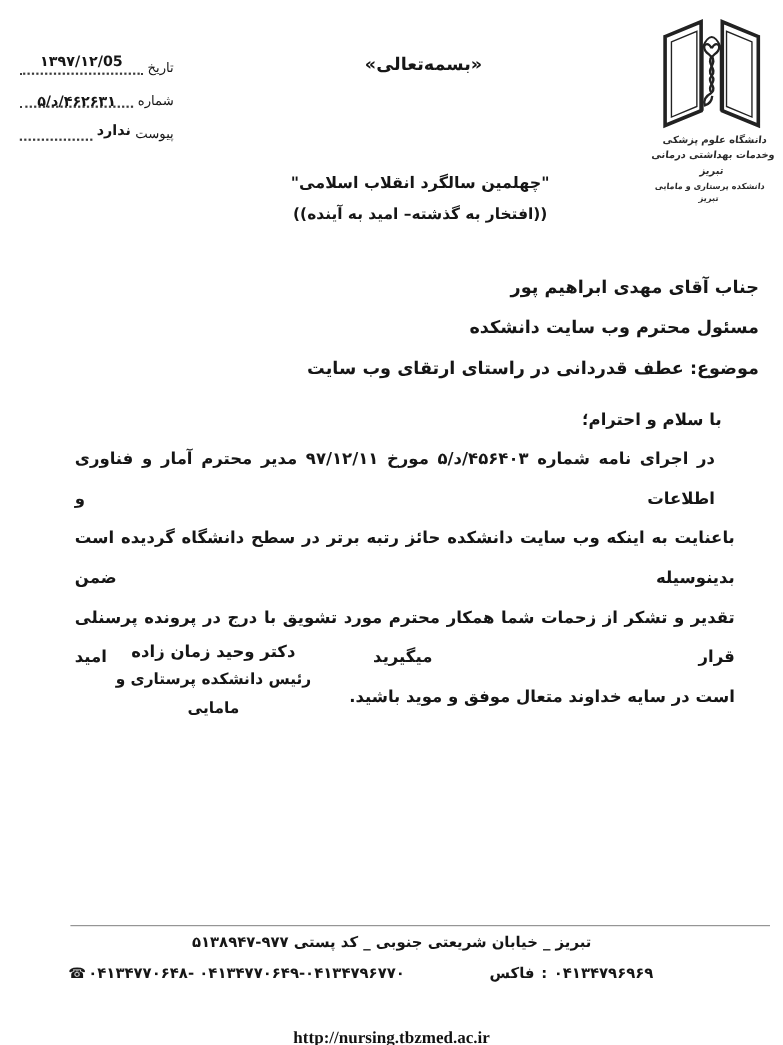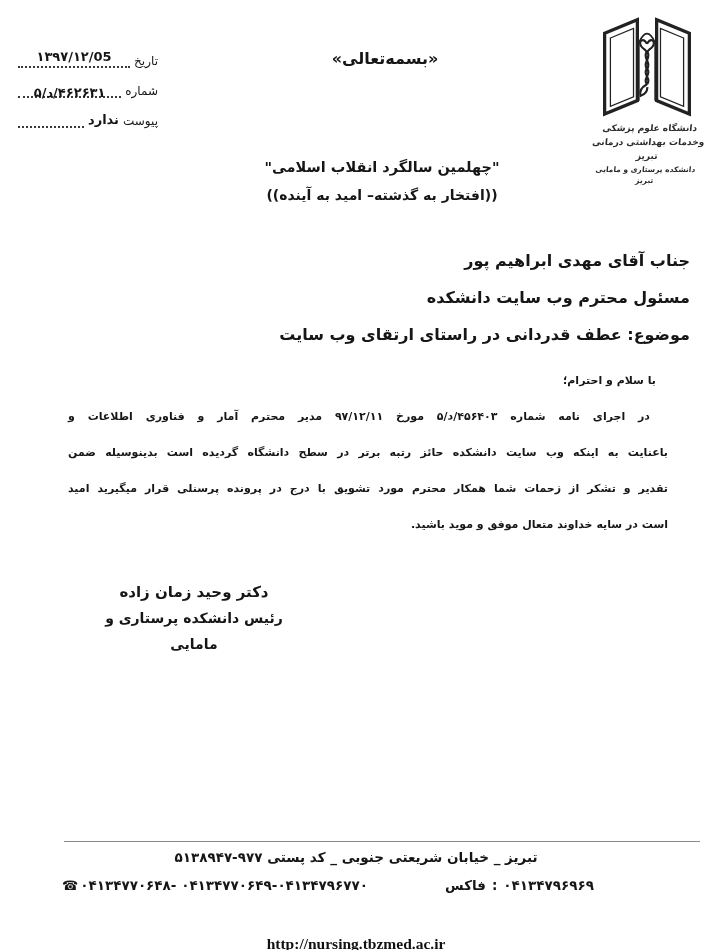--- a/index.html
+++ b/index.html
@@ -32,21 +32,21 @@
   
   .slogan{position:absolute;top:153px;left:382px;transform:translateX(-50%);
     text-align:center;direction:rtl;font-weight:bold;white-space:nowrap;}
   .slogan .sl1{font-size:14.5px;line-height:28px;}
   .slogan .sl2{font-size:14px;line-height:28px;}
   
   .recipient{position:absolute;top:242px;right:22px;left:40px;direction:rtl;text-align:right;
     font-weight:bold;font-size:16px;line-height:37px;}
   
   .letter-body{position:absolute;top:363px;right:44px;left:44px;direction:rtl;
-    font-weight:bold;font-size:11px;line-height:36px;}
+    font-weight:bold;font-size:15px;line-height:36px;}
   .bline{white-space:nowrap;}
   .bline.just{white-space:normal;text-align:justify;text-align-last:justify;margin-left:24px;}
   .bline.r{text-align:right;}
   .pad-salut{padding-right:12px;}
   .pad-indent{padding-right:18px;}
   
   .signature{position:absolute;top:579px;left:88px;width:212px;text-align:center;
     direction:rtl;font-weight:bold;}
   .sig-name{font-size:15px;line-height:26px;}
   .sig-title{font-size:14px;line-height:26px;}

